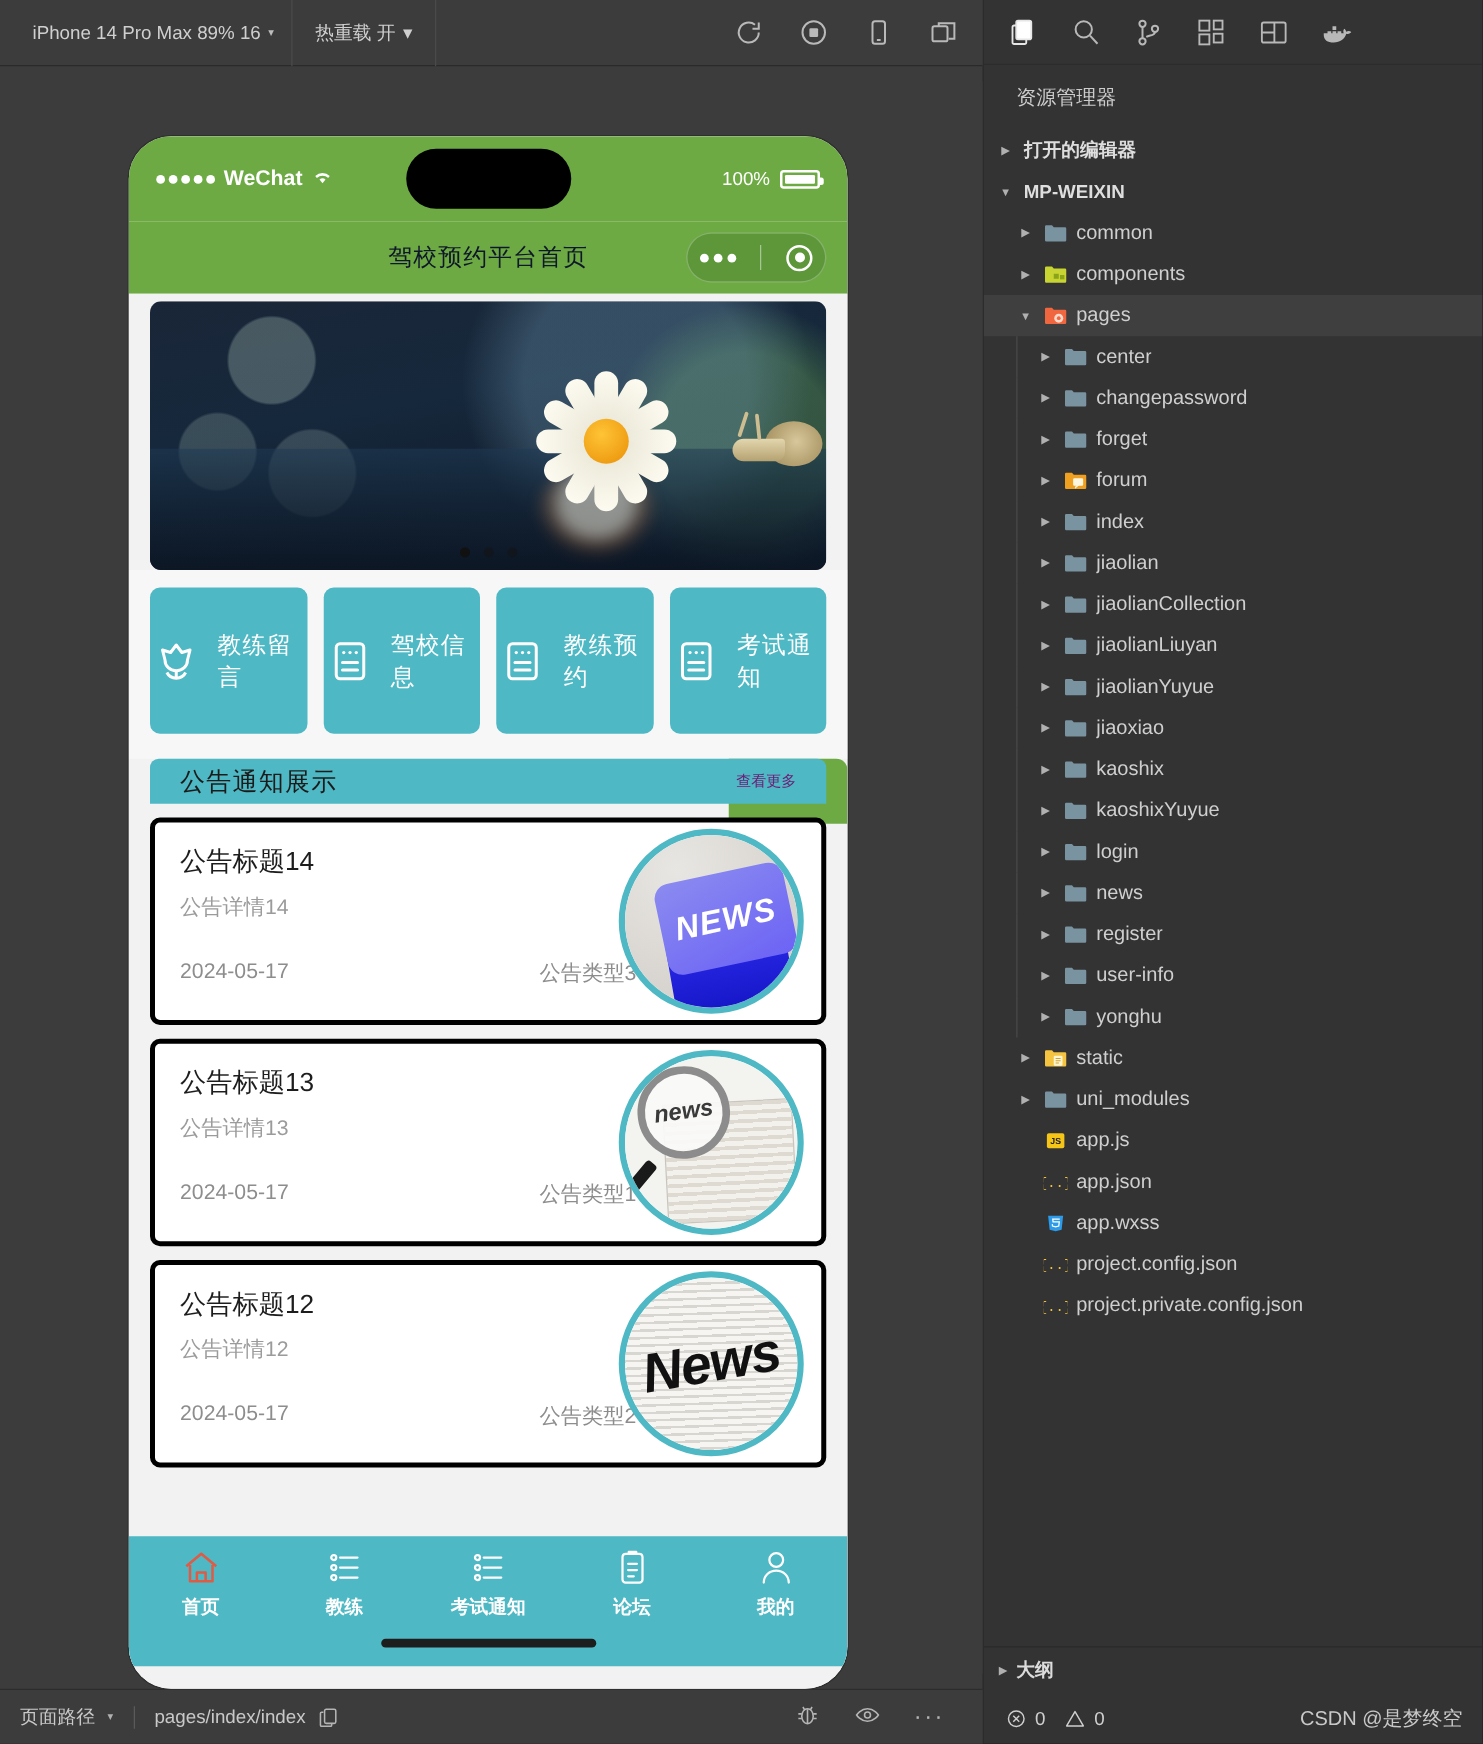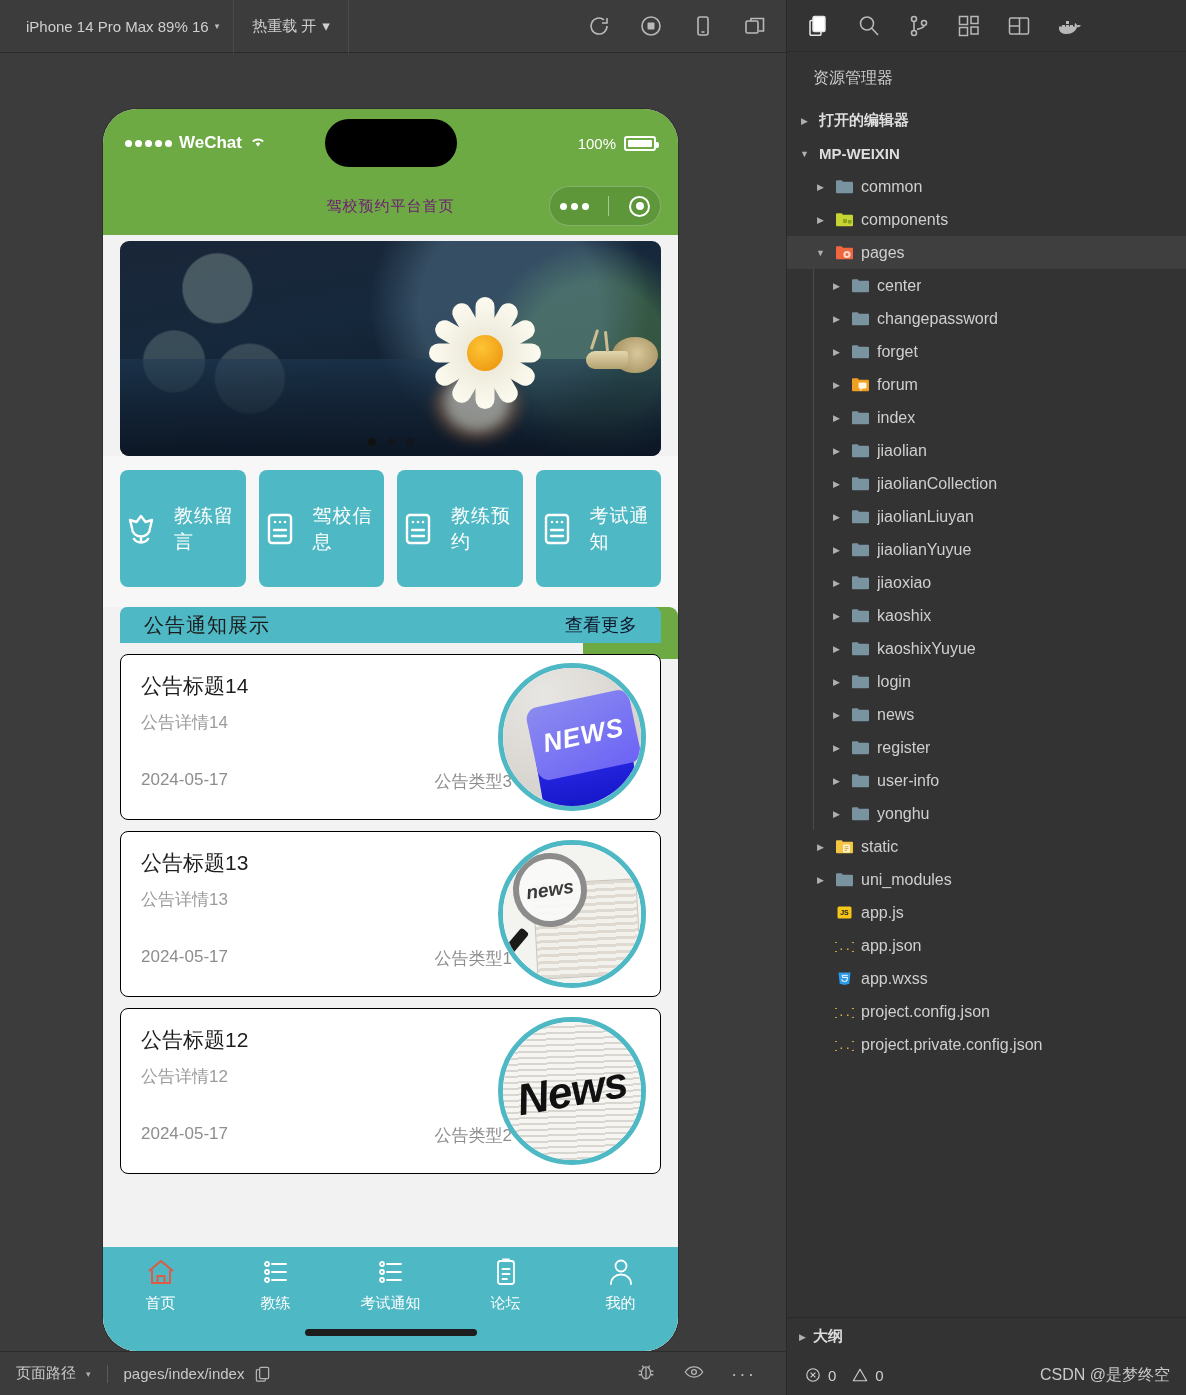--- a/index.html
+++ b/index.html
@@ -59,21 +59,21 @@
   .batt::after { content:""; position:absolute; right:-5px; top:4px; width:3px; height:6px; background:#fff; border-radius:0 2px 2px 0; }
   .batt i { display:block; width: 100%; height: 100%; background: #fff; border-radius: 1px; }
   .notch {
     position: absolute; left: 50%; transform: translateX(-50%); top: 10px;
     width: 132px; height: 48px; background: #000; border-radius: 24px;
   }
   .ph-navbar {
     height: 58px; background: #6DAA44; position: relative;
     display: flex; align-items: center; justify-content: center;
   }
-  .ph-title { color: #701a75; font-size: 15px; letter-spacing: 1px; }
+  .ph-title { color: #0f172a; font-size: 19px; letter-spacing: 1px; }
   .capsule {
     position: absolute; right: 17px; top: 50%; transform: translateY(-50%);
     width: 112px; height: 40px; border-radius: 20px; background: #5d9739;
     border: 1px solid rgba(255,255,255,.25);
     display: flex; align-items: center; justify-content: space-around;
   }
   .cap-dots { display:flex; gap: 4px; }
   .cap-dots i { width:7px; height:7px; border-radius:50%; background:#fff; display:block; }
   .cap-sep { width: 1px; height: 20px; background: rgba(255,255,255,.45); }
   .cap-circ { width: 21px; height: 21px; border: 2.5px solid #fff; border-radius: 50%; display:flex; align-items:center; justify-content:center; }
@@ -145,26 +145,26 @@
   
   .ann-head {
     margin: 0 17px; height: 36px; background: #4EB8C4; border-radius: 7px 7px 0 0;
     display: flex; align-items: center; padding: 0 24px; position: relative;
   }
   .ann-head::after {
     content: ""; position: absolute; right: -17px; top: 0; bottom: 0; width: 78px;
     background: #6DAA44; border-radius: 0 7px 0 0; z-index: -1;
   }
   .ann-title { color: #1b1b1b; font-size: 20px; letter-spacing: 1px; }
-  .ann-more { margin-left: auto; color: #0f172a; font-size: 18px; }
+  .ann-more { margin-left: auto; color: #701a75; font-size: 12px; }
 
   
   .news-list { padding: 11px 17px 0 17px; display: flex; flex-direction: column; gap: 11px; }
   .news-card {
-    position: relative; height: 166px; background: #fff; border: 1px solid #000000;
+    position: relative; height: 166px; background: #fff; border: 4px solid #000000;
     border-radius: 8px; padding: 17px 20px;
   }
   .nc-title { font-size: 21px; color: #1d1d1d; }
   .nc-desc { font-size: 17px; color: #9b9b9b; margin-top: 11px; }
   .nc-foot { position:absolute; left: 20px; right: 20px; bottom: 26px; display: flex; }
   .nc-date { font-size: 17px; color: #8d8d8d; }
   .nc-type { font-size: 17px; color: #8d8d8d; margin-left: auto; margin-right: 128px; }
   .nc-thumb {
     position: absolute; right: 14px; top: 50%; transform: translateY(-50%);
     width: 148px; height: 148px; border-radius: 50%; overflow: hidden;
@@ -202,22 +202,22 @@
     width:100%; height:100%; position:relative;
     background: repeating-linear-gradient(178deg, #d8d6d0 0 2px, #f6f5f1 2px 6px);
   }
   .thumb-c .word {
     position:absolute; left: 50%; top: 50%; transform: translate(-50%,-50%) rotate(-10deg);
     font-size: 44px; font-weight: bold; font-style: italic; color: #111; letter-spacing: -1px;
   }
 
   
   .tabbar {
-    position: absolute; left: 0; right: 0; bottom: 0; height: 104px; background: #4EB8C4;
-    display: flex; align-items: flex-start; padding-top: 9px;
+    position: absolute; left: 0; right: 0; bottom: 18px; height: 104px; background: #4EB8C4;
+    display: flex; align-items: flex-start; padding-top: 9px; font-weight: bold;
   }
   .tab { flex: 1 1 0; display: flex; flex-direction: column; align-items: center; gap: 6px; color: #fff; }
   .tab .ticon { width: 32px; height: 32px; }
   .tab .tlbl { font-size: 15px; }
   .tab.active .tlbl { color: #fff; }
   .home-indicator {
     position: absolute; left: 50%; transform: translateX(-50%); bottom: 15px;
     width: 172px; height: 7px; border-radius: 4px; background: #1d1d1d;
   }
 

